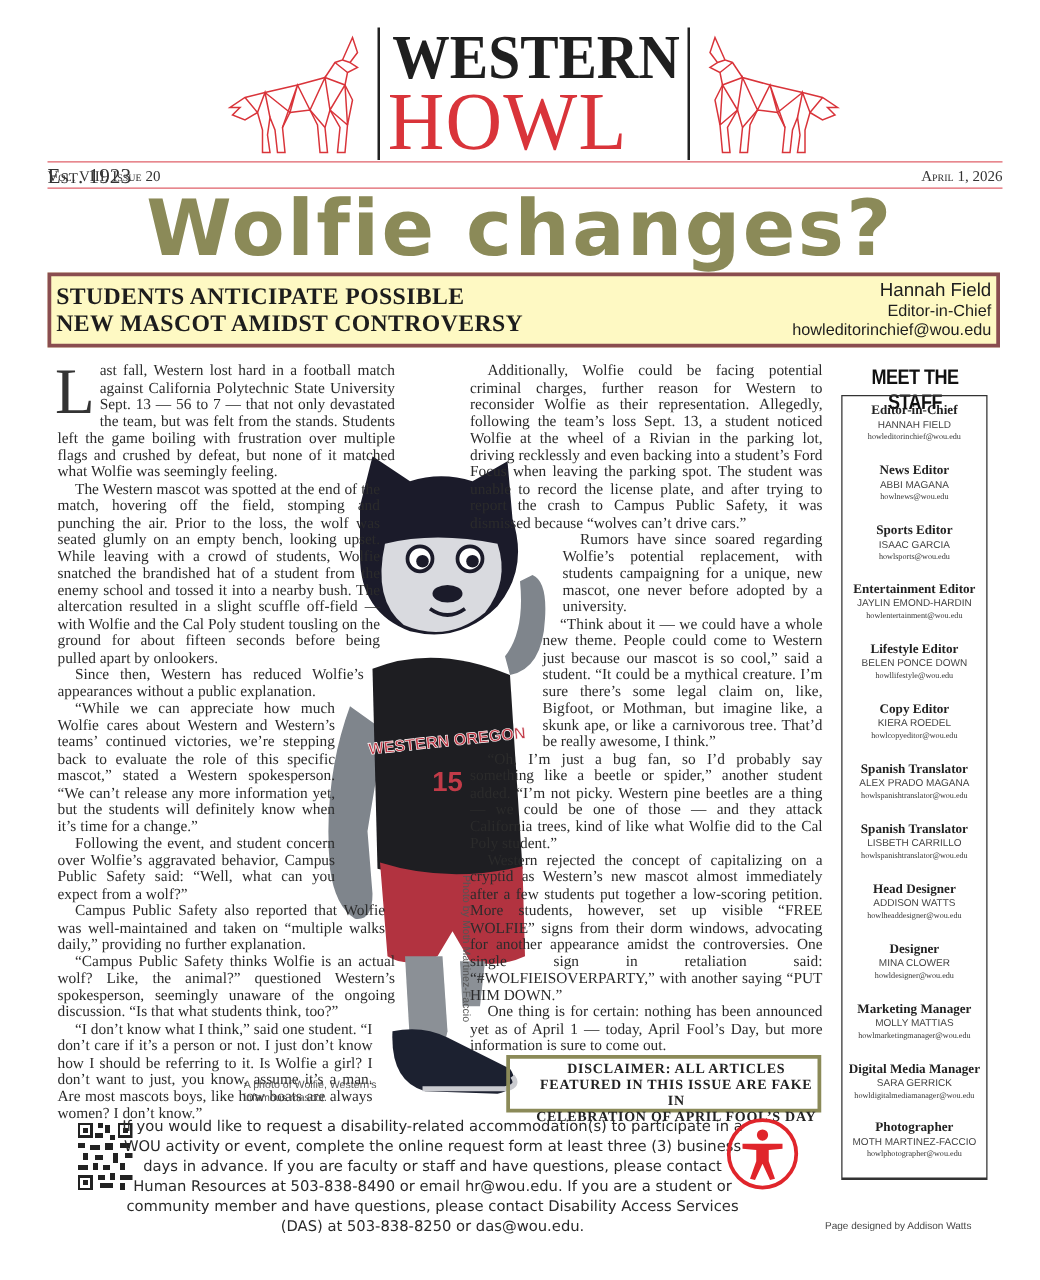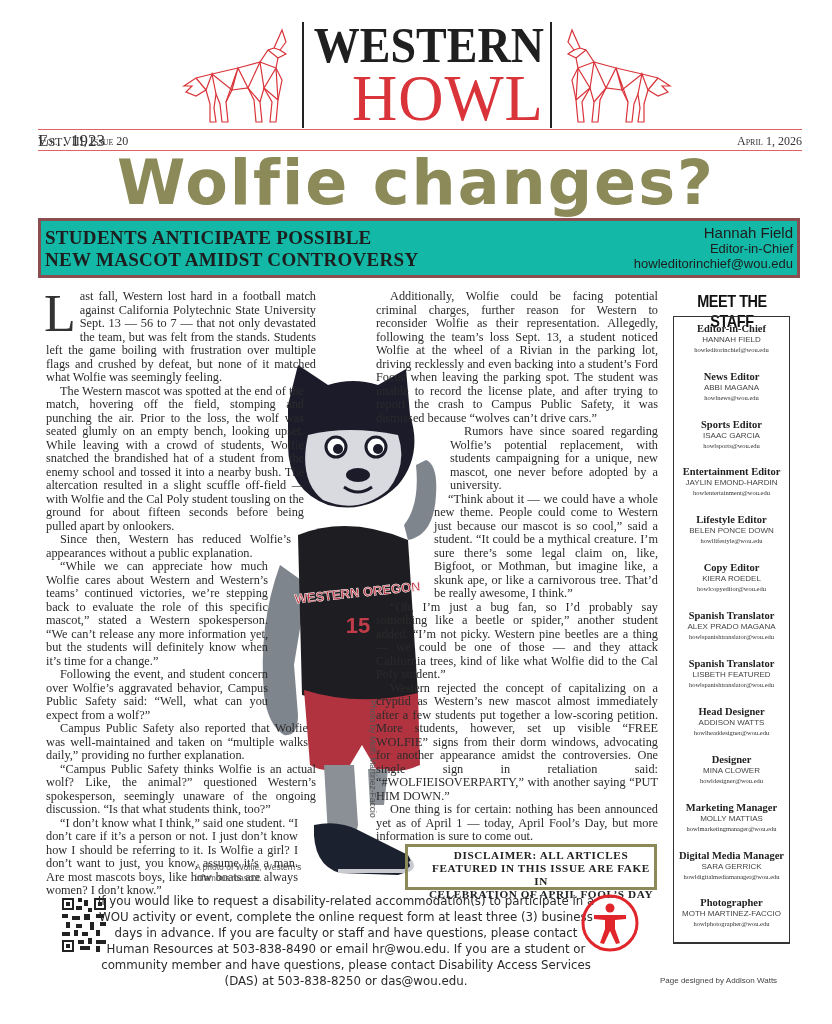--- a/index.html
+++ b/index.html
@@ -5,35 +5,35 @@
   * { box-sizing: border-box; margin: 0; padding: 0; }
   html, body { width: 832px; height: 1024px; background: #ffffff; overflow: hidden; }
   body { position: relative; font-family: "Liberation Serif", "DejaVu Serif", serif; color: #2a2a2a; }
 
   
   .masthead { position: absolute; left: 0; top: 0; width: 832px; height: 130px; }
   .wolf { position: absolute; top: 28px; width: 110px; height: 98px; }
   .wolf.left { left: 182px; }
   .wolf.right { left: 540px; transform: scaleX(-1); }
   .wolf.right { left: 562px; }
-  .title-block { position: absolute; left: 302px; top: 22px; width: 250px; height: 106px; border-left: 2px solid #222; border-right: 2px solid #222; text-align: right; }
+  .title-block { position: absolute; left: 302px; top: 22px; width: 250px; height: 106px; border-left: 2px solid #222; border-right: 2px solid #222; text-align: left; }
   .title-western { font-family: "Liberation Serif", serif; font-weight: bold; font-size: 50px; line-height: 46px; color: #1f1f1f; letter-spacing: 0px; transform: scaleX(0.92); margin-top: 0px; }
   .title-howl { font-family: "Liberation Serif", serif; font-size: 66px; line-height: 60px; color: #d9343a; letter-spacing: 1px; transform: scaleX(0.95); }
 
   .rule { position: absolute; left: 38px; width: 764px; height: 1px; background: #e0616a; }
   .rule.top { top: 129px; }
   .rule.bot { top: 150px; }
   .issue-row { position: absolute; left: 38px; top: 131px; width: 764px; height: 18px; }
   .issue-left { position: absolute; left: 0; top: 3px; font-size: 12px; font-variant: small-caps; color: #333; }
   .issue-center { position: absolute; left: 0; right: 0; top: 0; text-align: left; font-size: 17px; font-variant: small-caps; color: #333; }
   .issue-right { position: absolute; right: 0; top: 3px; font-size: 12px; font-variant: small-caps; color: #333; }
 
   .headline { position: absolute; left: 0; top: 148px; width: 832px; text-align: center; font-family: "DejaVu Sans", sans-serif; font-weight: bold; font-size: 62px; line-height: 70px; color: #8b8a58; letter-spacing: 2px; }
 
-  .deck { position: absolute; left: 38px; top: 218px; width: 762px; height: 60px; background: #14b8a6; border: 3px solid #8a4d50; }
+  .deck { position: absolute; left: 38px; top: 218px; width: 762px; height: 60px; background: #fef9c3; border: 3px solid #8a4d50; }
   .deck-title { position: absolute; left: 4px; top: 6px; font-family: "Liberation Serif", serif; font-weight: bold; font-size: 19px; line-height: 22px; color: #1d1d1d; letter-spacing: 0.3px; }
   .byline { position: absolute; right: 4px; top: 3px; text-align: right; font-family: "Liberation Sans", sans-serif; color: #1d1d1d; }
   .byline .name { font-size: 15px; line-height: 17px; }
   .byline .role { font-size: 13px; line-height: 15px; }
   .byline .email { font-size: 13px; line-height: 16px; }
 
   
   .article { position: absolute; top: 290px; font-size: 12.3px; line-height: 13.5px; color: #2b2b2b; text-align: justify; }
   .article p { text-indent: 14px; }
   .col1 { left: 46px; width: 270px; }
@@ -194,21 +194,21 @@
       <div class="staff-name">KIERA ROEDEL</div>
       <div class="staff-email">howlcopyeditor@wou.edu</div>
     </div>
   <div class="staff-item" style="top:293px">
       <div class="staff-role">Spanish Translator</div>
       <div class="staff-name">ALEX PRADO MAGANA</div>
       <div class="staff-email">howlspanishtranslator@wou.edu</div>
     </div>
   <div class="staff-item" style="top:341px">
       <div class="staff-role">Spanish Translator</div>
-      <div class="staff-name">LISBETH FEATURED</div>
+      <div class="staff-name">LISBETH CARRILLO</div>
       <div class="staff-email">howlspanishtranslator@wou.edu</div>
     </div>
   <div class="staff-item" style="top:389px">
       <div class="staff-role">Head Designer</div>
       <div class="staff-name">ADDISON WATTS</div>
       <div class="staff-email">howlheaddesigner@wou.edu</div>
     </div>
   <div class="staff-item" style="top:437px">
       <div class="staff-role">Designer</div>
       <div class="staff-name">MINA CLOWER</div>

